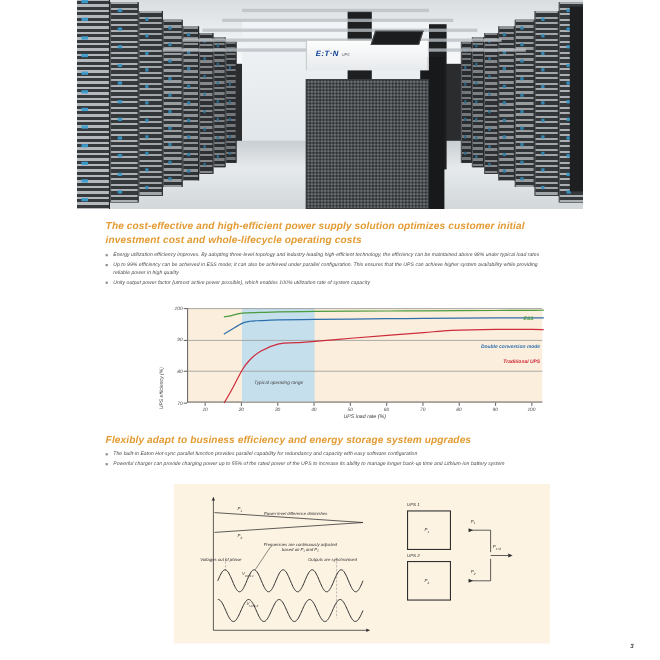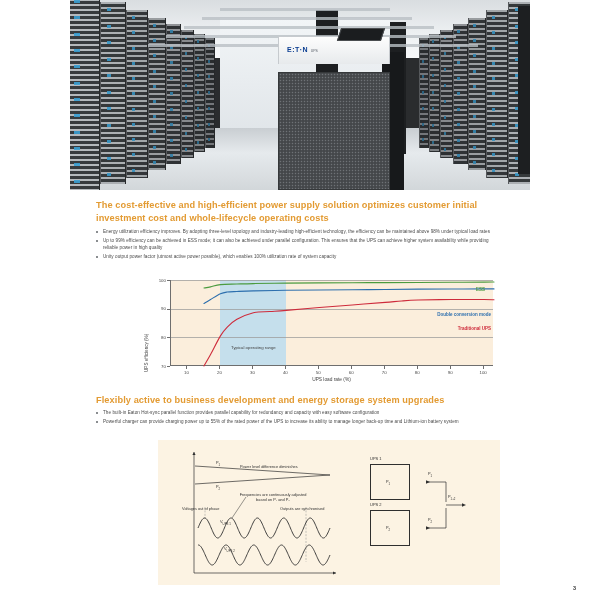--- a/index.html
+++ b/index.html
@@ -2,21 +2,21 @@
 <html><head>
 <meta charset="utf-8">
 <style>
   * { box-sizing: border-box; margin: 0; padding: 0; }
   html, body {
     width: 600px; height: 600px;
     background: #ffffff;
     font-family: "Liberation Sans", sans-serif;
     overflow: hidden;
   }
-  .page { position: relative; width: 600px; height: 600px; background: #fff; }
+  .page { position: relative; width: 600px; height: 600px; background: #fff; font-style: italic; }
 
   
   .hero {
     position: absolute; left: 70px; top: 0; width: 460px; height: 190px;
     overflow: hidden; background: #2a2c2e;
   }
   .hero-ceiling {
     position:absolute; left:0; top:0; width:100%; height:58px;
     background: linear-gradient(#d9dde0, #eef1f3 60%, #f7f9fa);
   }
@@ -440,21 +440,21 @@
       </div>
     <div id="serieslabels">
         <div class="series-label" style="color: rgb(75, 155, 63); top: 11.4333px; left: 0px; width: 363px; text-align: right; padding-right: 8px;">ESS</div>
         <div class="series-label" style="color: rgb(45, 111, 174); top: 35.8px; left: 0px; width: 363px; text-align: right; padding-right: 2px;">Double conversion mode</div>
         <div class="series-label" style="color: rgb(206, 43, 59); top: 50.1333px; left: 0px; width: 363px; text-align: right; padding-right: 2px;">Traditional UPS</div>
       </div>
 
     <div class="axis-title-x" style="left:40px; top:101px; width:323px;">UPS load rate (%)</div>
   </div>
 
-  <div class="section-heading" style="left:96px; top:394px; width:408px;">Flexibly active to business development and energy storage system upgrades</div>
+  <div class="section-heading" style="left:96px; top:394px; width:408px;">Flexibly adapt to business efficiency and energy storage system upgrades</div>
 
   <div class="bullets" style="left:96px; top:410px; width:404px;">
     <div class="bullet">The built-in Eaton Hot-sync parallel function provides parallel capability for redundancy and capacity with easy software configuration</div>
     <div class="bullet">Powerful charger can provide charging power up to 55% of the rated power of the UPS to increase its ability to manage longer back-up time and Lithium-ion battery system</div>
   </div>
 
   <div class="diagram" style="left:158px; top:440px; width:342px; height:145px;">
 
     <svg width="342" height="145" viewBox="0 0 342 145" style="position:absolute;left:0;top:0;">
 

